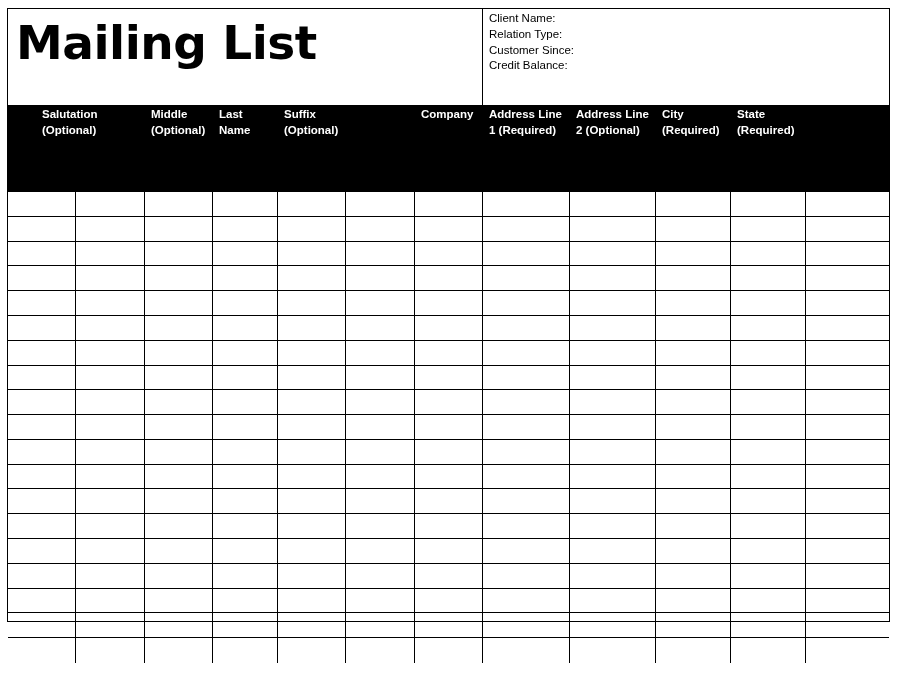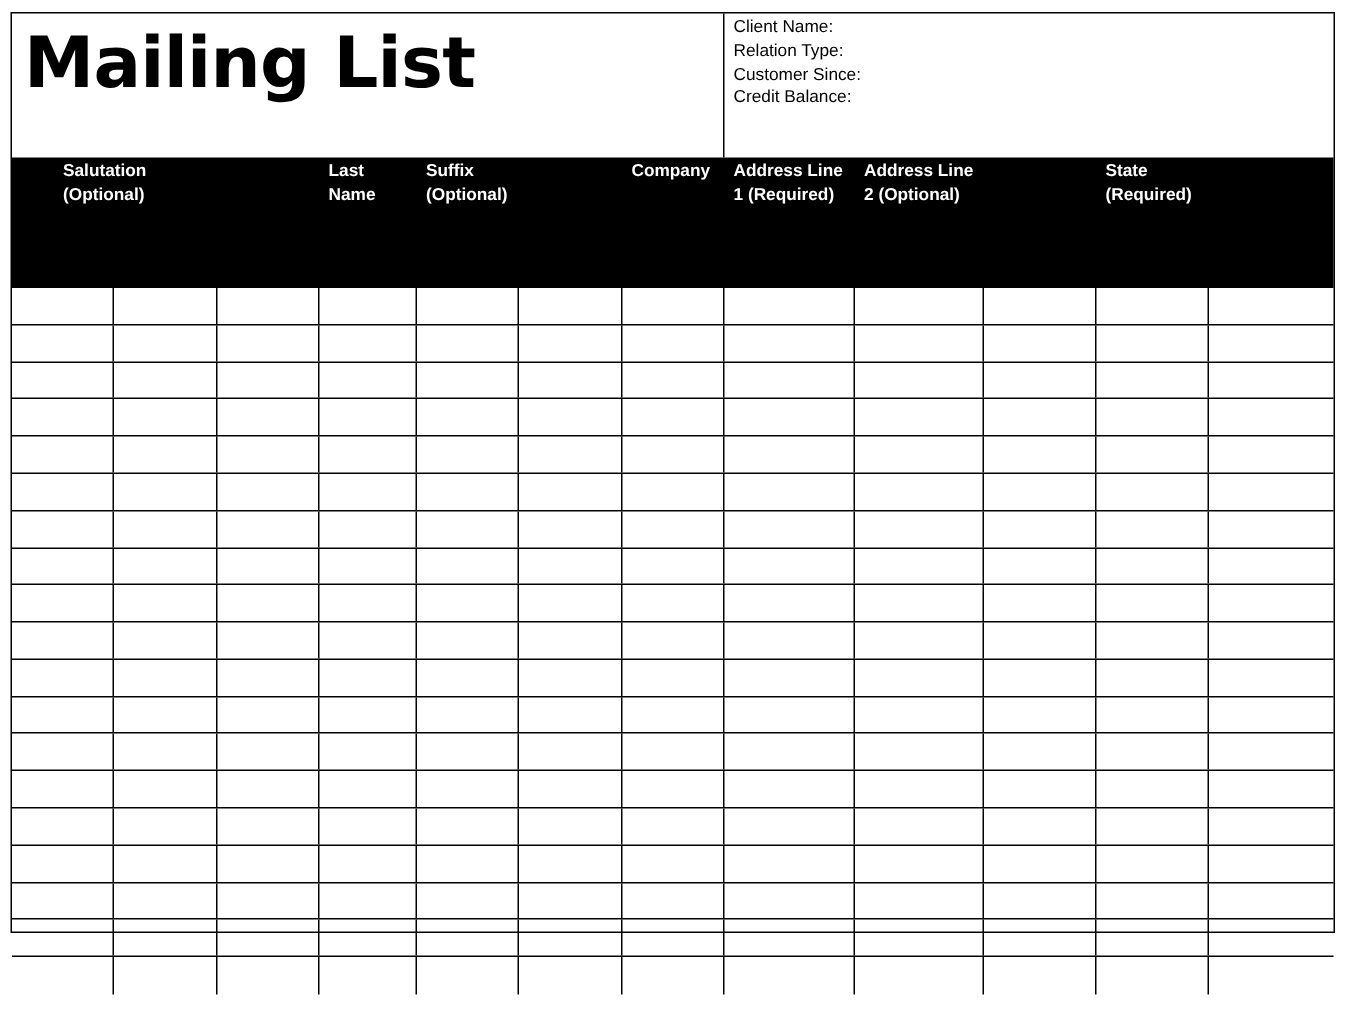--- a/index.html
+++ b/index.html
@@ -32,25 +32,27 @@
   <div class="info-cell">
     <div class="info-list" id="info-list">
         <div><span>Client Name:</span><span></span></div>
         <div><span>Relation Type:</span><span></span></div>
         <div><span>Customer Since:</span><span></span></div>
         <div><span>Credit Balance:</span><span></span></div>
       </div>
   </div>
   <div class="header-row" id="header-row">
       <div class="hcell" style="left: 0px; width: 68px; margin-left: 28px;">Salutation (Optional)</div>
+      <div class="hcell" style="left: 137px; width: 68px;">Middle (Optional)</div>
       <div class="hcell" style="left: 205px; width: 65px;">Last Name</div>
       <div class="hcell" style="left: 270px; width: 68px;">Suffix (Optional)</div>
       <div class="hcell" style="left: 407px; width: 68px;">Company</div>
       <div class="hcell" style="left: 475px; width: 87px;">Address Line 1 (Required)</div>
       <div class="hcell" style="left: 562px; width: 86px;">Address Line 2 (Optional)</div>
+      <div class="hcell" style="left: 648px; width: 75px;">City (Required)</div>
       <div class="hcell" style="left: 723px; width: 75px;">State (Required)</div>
     </div>
   <div class="grid" id="grid">
       <div class="row" style="top: 0px; height: 24.7895px;">
         <div class="cell" style="left: 0px; width: 68px;"></div>
         <div class="cell" style="left: 68px; width: 69px;"></div>
         <div class="cell" style="left: 137px; width: 68px;"></div>
         <div class="cell" style="left: 205px; width: 65px;"></div>
         <div class="cell" style="left: 270px; width: 68px;"></div>
         <div class="cell" style="left: 338px; width: 69px;"></div>

